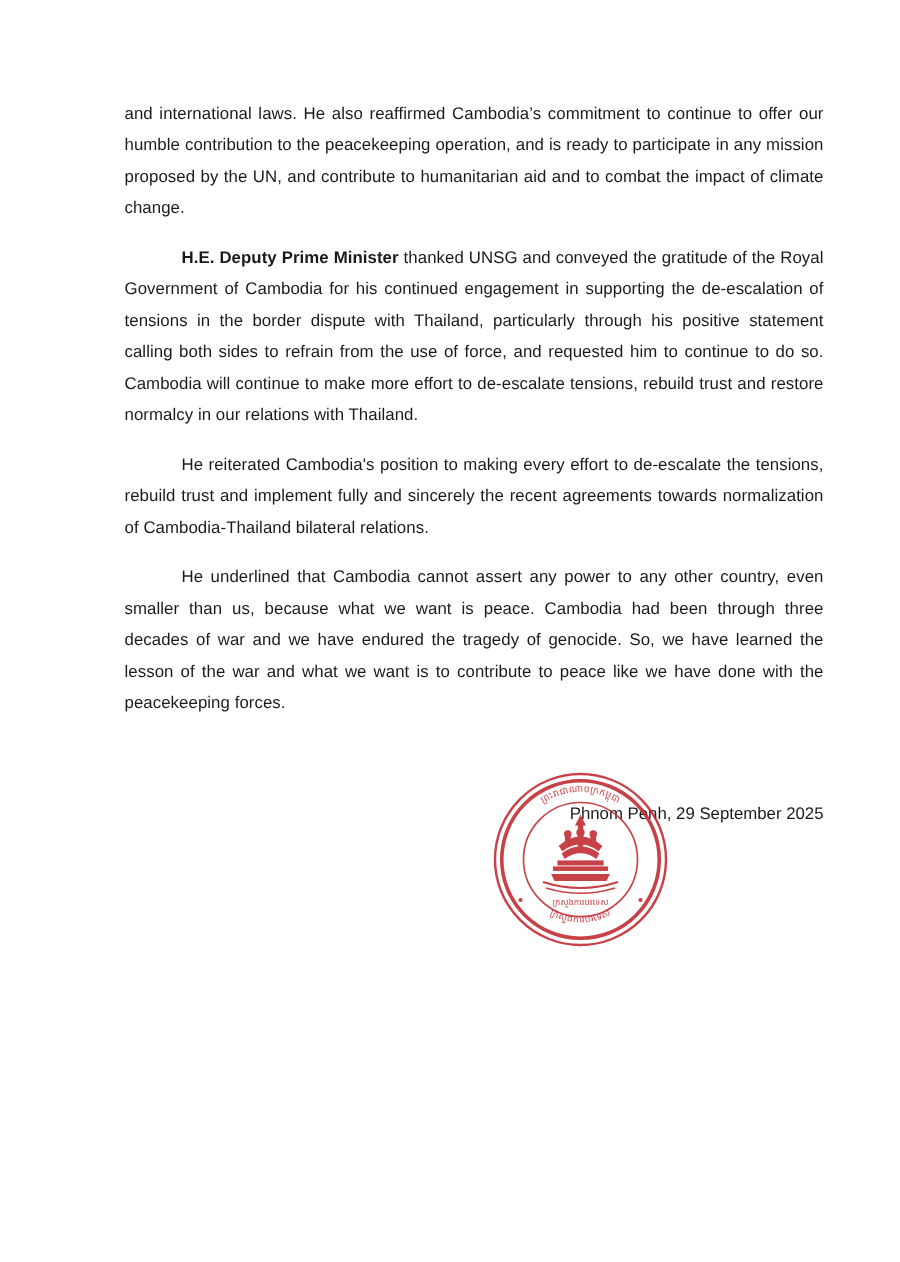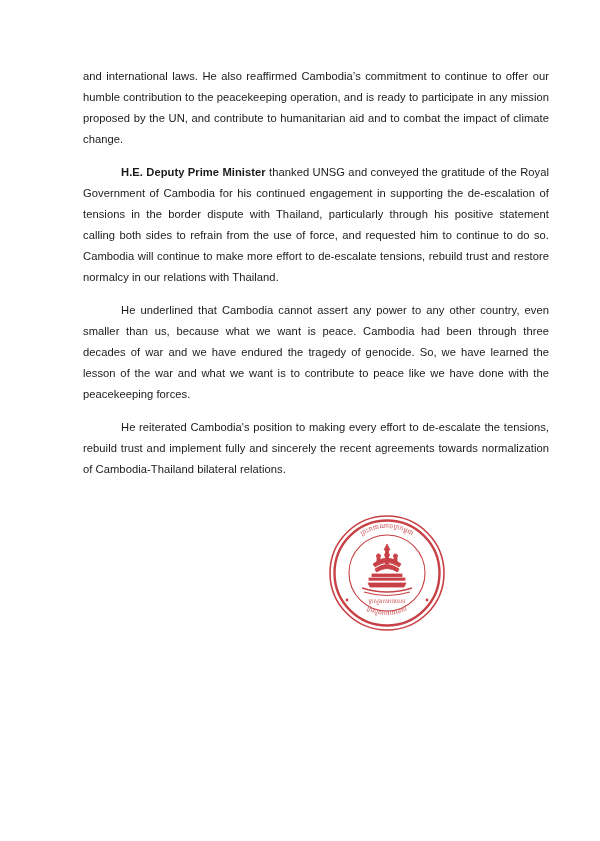--- a/index.html
+++ b/index.html
@@ -84,27 +84,28 @@
 </head>
 <body>
 
 <div class="page">
 
   <div class="content">
     <p class="para">and international laws. He also reaffirmed Cambodia’s commitment to continue to offer our humble contribution to the peacekeeping operation, and is ready to participate in any mission proposed by the UN, and contribute to humanitarian aid and to combat the impact of climate change.</p>
 
     <p class="para indent"><b>H.E. Deputy Prime Minister</b><span> thanked UNSG and conveyed the gratitude of the Royal Government of Cambodia for his continued engagement in supporting the de-escalation of tensions in the border dispute with Thailand, particularly through his positive statement calling both sides to refrain from the use of force, and requested him to continue to do so. Cambodia will continue to make more effort to de-escalate tensions, rebuild trust and restore normalcy in our relations with Thailand.</span></p>
 
+    <p class="para indent">He reiterated Cambodia's position to making every effort to de-escalate the tensions, rebuild trust and implement fully and sincerely the recent agreements towards normalization of Cambodia-Thailand bilateral relations.</p>
+
     <p class="para indent">He underlined that Cambodia cannot assert any power to any other country, even smaller than us, because what we want is peace. Cambodia had been through three decades of war and we have endured the tragedy of genocide. So, we have learned the lesson of the war and what we want is to contribute to peace like we have done with the peacekeeping forces.</p>
-
-    <p class="para indent">He reiterated Cambodia's position to making every effort to de-escalate the tensions, rebuild trust and implement fully and sincerely the recent agreements towards normalization of Cambodia-Thailand bilateral relations.</p>
 
   </div>
 
   <div class="signature-block">
+    <div class="place-date">Phnom Penh, 29 September 2025</div>
 
     <div class="seal">
       <svg viewBox="0 0 118 118" xmlns="http://www.w3.org/2000/svg" aria-hidden="true">
         <defs>
           <path id="ringTop" d="M 14 59 A 45 45 0 0 1 104 59"></path>
           <path id="ringBottom" d="M 17 59 A 42 42 0 0 0 101 59"></path>
         </defs>
         <circle cx="59" cy="59" r="57" fill="none" stroke="#c1272d" stroke-width="1.6"></circle>
         <circle cx="59" cy="59" r="52.5" fill="none" stroke="#c1272d" stroke-width="2.4"></circle>
         <circle cx="59" cy="59" r="38" fill="none" stroke="#c1272d" stroke-width="1.1"></circle>

